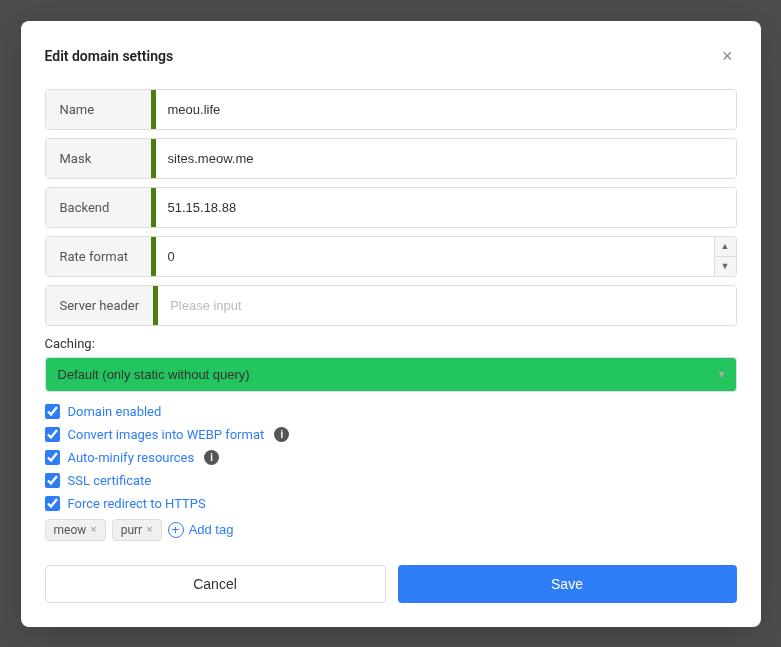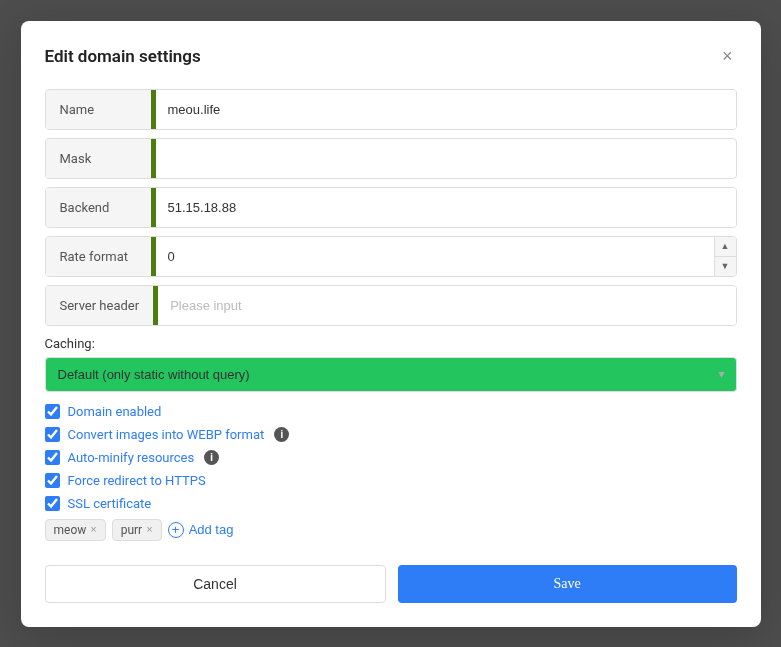--- a/index.html
+++ b/index.html
@@ -29,21 +29,21 @@
       position: relative;
       box-shadow: 0 8px 40px rgba(0,0,0,0.18);
     }
     .modal-header {
       display: flex;
       align-items: center;
       justify-content: space-between;
       margin-bottom: 22px;
     }
     .modal-title {
-      font-size: 17px;
+      font-size: 14px;
       font-weight: 600;
       color: #222;
     }
     .close-btn {
       background: none;
       border: none;
       cursor: pointer;
       font-size: 18px;
       color: #888;
       line-height: 1;
@@ -241,40 +241,40 @@
     .btn-save {
       flex: 1;
       padding: 10px;
       border: none;
       border-radius: 4px;
       background: #2e7df7;
       font-size: 14px;
       color: #fff;
       cursor: pointer;
       font-weight: 500;
-      font-family: Liberation Serif, serif;
     }
   </style>
 </head>
 <body>
 
 <div class="modal-overlay">
   <div class="modal">
     <div class="modal-header">
       <span class="modal-title">Edit domain settings</span>
       <button class="close-btn">×</button>
     </div>
 
     <div class="form-row">
       <span class="form-label">Name</span>
       <input class="form-input" type="text" value="meou.life" style="">
     </div>
 
     <div class="form-row">
       <span class="form-label">Mask</span>
+      <input class="form-input" type="text" value="sites.meow.me" style="">
     </div>
 
     <div class="form-row">
       <span class="form-label">Backend</span>
       <input class="form-input" type="text" value="51.15.18.88" style="">
     </div>
 
     <div class="form-row rate-limit-row">
       <span class="form-label">Rate format</span>
       <input class="form-input" type="number" value="0" style="">
@@ -308,26 +308,26 @@
       <input type="checkbox" id="convert-webp" checked="" style="">
       <label class="checkbox-label" for="convert-webp">Convert images into WEBP format</label>
       <span class="info-icon">i</span>
     </div>
     <div class="checkbox-row">
       <input type="checkbox" id="auto-minify" checked="" style="">
       <label class="checkbox-label" for="auto-minify">Auto-minify resources</label>
       <span class="info-icon">i</span>
     </div>
     <div class="checkbox-row">
+      <input type="checkbox" id="ssl-cert" checked="" style="">
+      <label class="checkbox-label" for="ssl-cert">SSL certificate</label>
+    </div>
+    <div class="checkbox-row">
       <input type="checkbox" id="force-https" checked="" style="">
       <label class="checkbox-label" for="force-https">Force redirect to HTTPS</label>
-    </div>
-    <div class="checkbox-row">
-      <input type="checkbox" id="ssl-cert" checked="" style="">
-      <label class="checkbox-label" for="ssl-cert">SSL certificate</label>
     </div>
 
     <div class="tags-row">
       <span class="tag">
         <span>meow</span>
         <button class="tag-close">×</button>
       </span>
       <span class="tag">
         <span>purr</span>
         <button class="tag-close">×</button>

